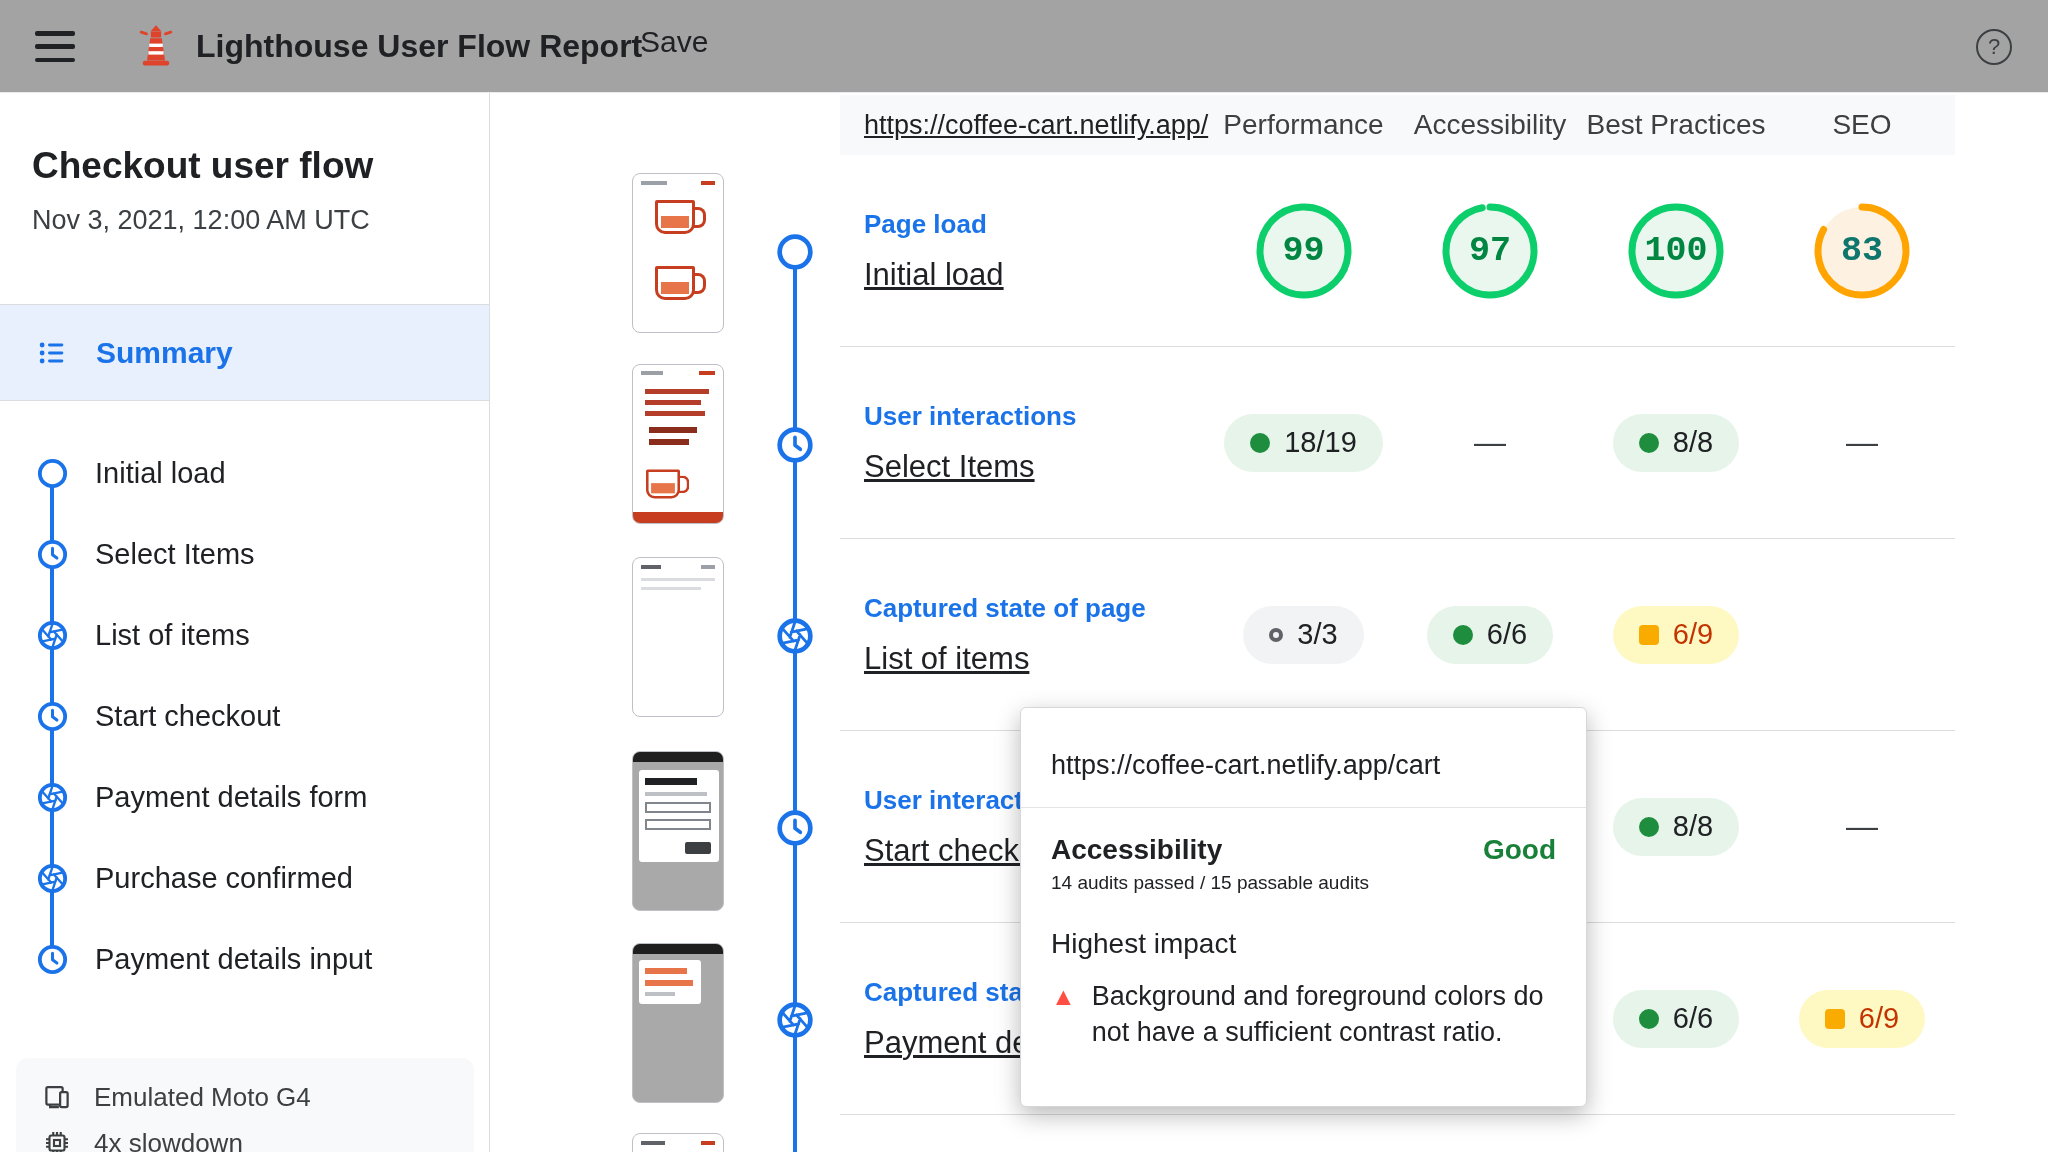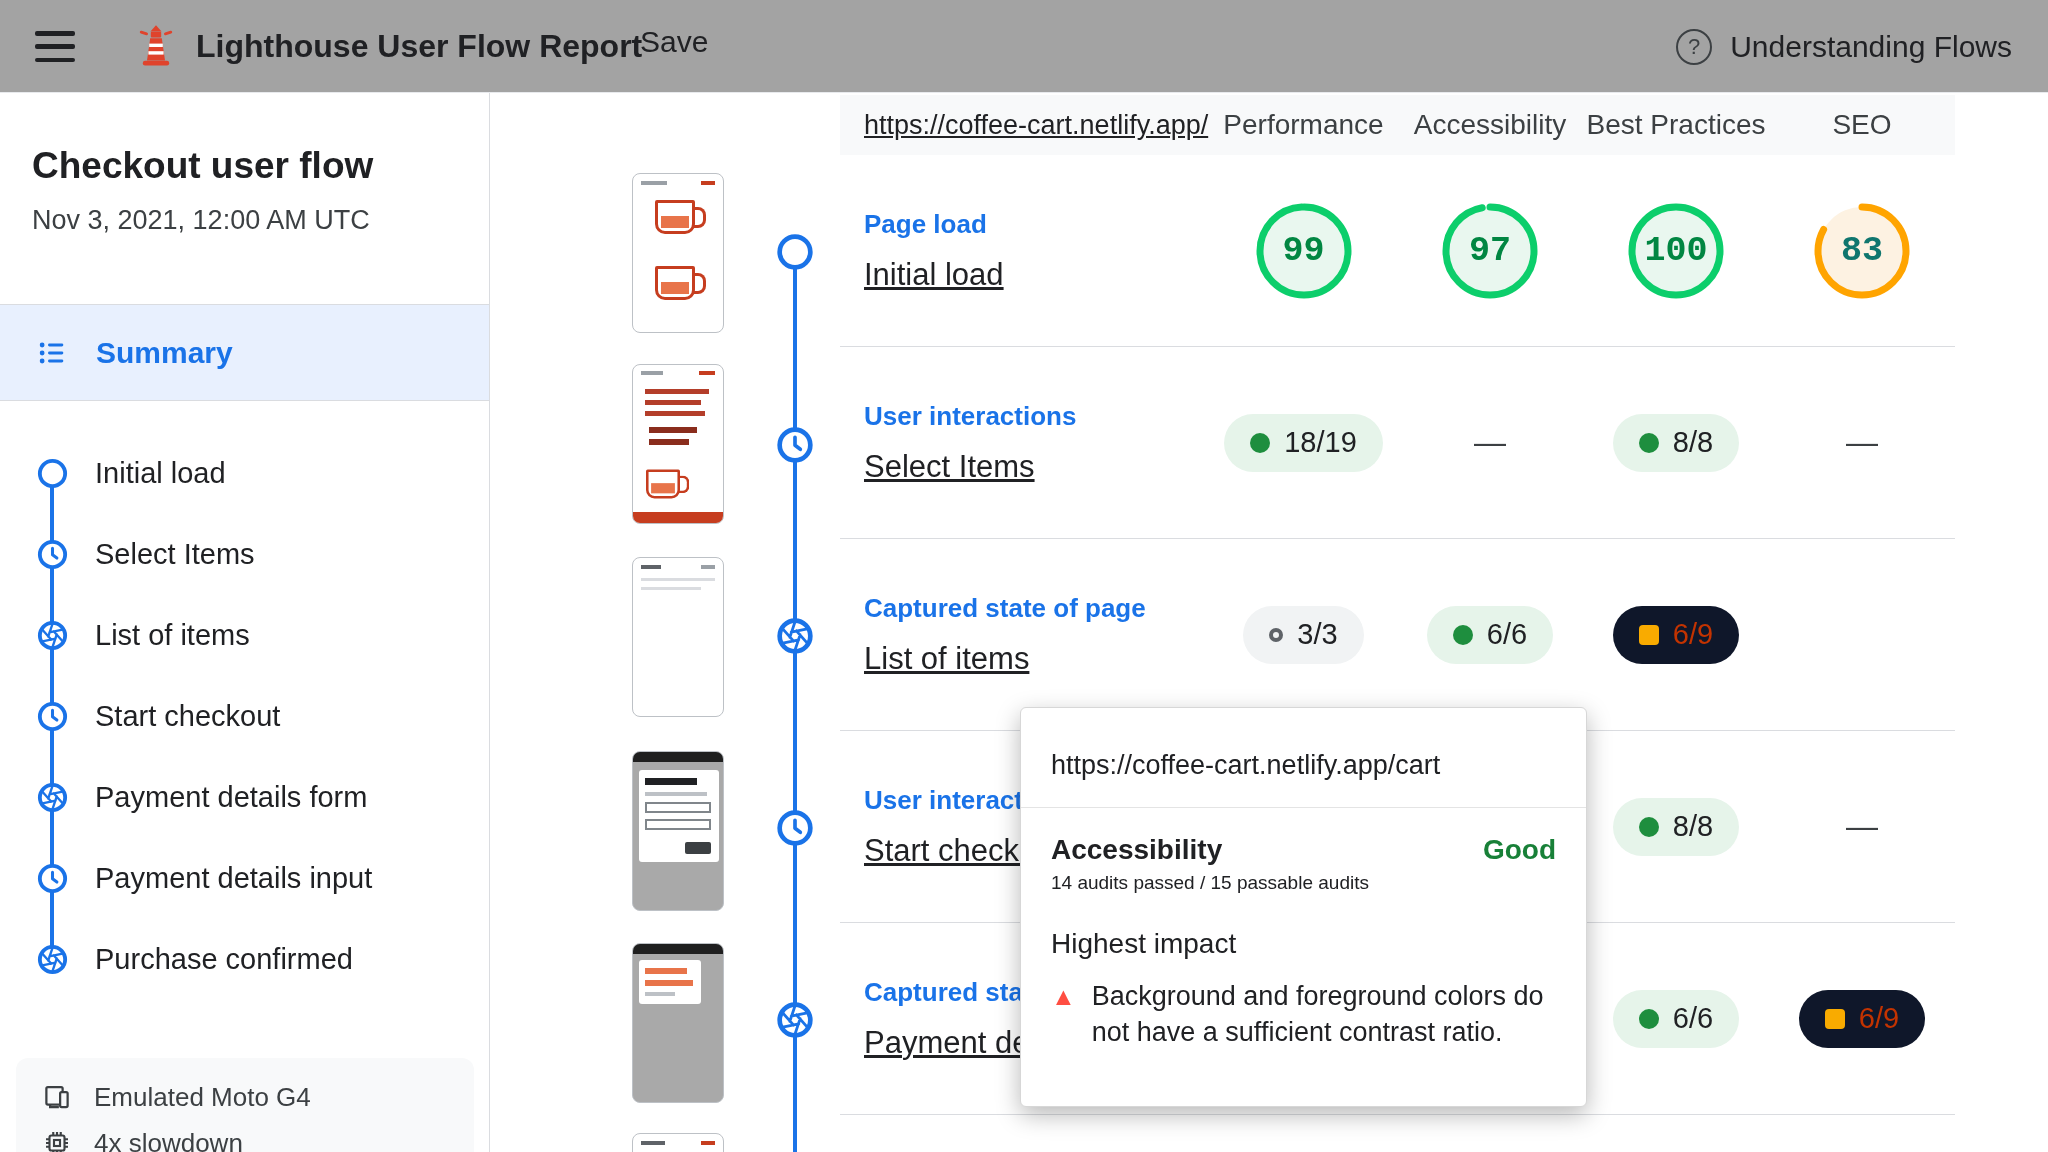--- a/index.html
+++ b/index.html
@@ -68,21 +68,21 @@
   .gauge.orange .gauge-bg{fill:#fdf2e2}
   .gauge.orange .gauge-arc{stroke:#ffa400}
   .gauge.orange .gauge-num{color:#0f766e}
 
   .pill{display:inline-flex;align-items:center;gap:14px;height:58px;padding:0 26px;border-radius:34px;font-size:29px;color:#202124;cursor:pointer}
   .pill .pill-icon{width:20px;height:20px;flex:none}
   .pill.green{background:#e6f4ea}
   .pill.green .pill-icon{background:#1e8e3e;border-radius:50%}
   .pill.gray{background:#f1f3f4}
   .pill.gray .pill-icon{width:14px;height:14px;border:4px solid #5f6368;border-radius:50%;background:transparent}
-  .pill.orange{background:#0f172a;color:#c33300}
+  .pill.orange{background:#fef9c3;color:#c33300}
   .pill.orange .pill-icon{background:#f9ab00;border-radius:4px}
   .dash{font-size:32px;color:#3c4043}
 
   
   .tooltip{position:absolute;left:1020px;top:707px;width:567px;min-height:400px;background:#fff;border:1px solid #d7d7d7;border-radius:6px;box-shadow:0 8px 24px rgba(0,0,0,.28);padding:28px 30px;z-index:20}
   .tt-title{font-size:28px;font-weight:700}
   .tt-url{font-size:27px;margin-top:14px;color:#202124}
   .tt-hr{border:none;border-top:1px solid #e4e4e4;margin:26px -30px}
   .tt-row{display:flex;justify-content:space-between;align-items:center}
   .tt-sec{font-size:28px;font-weight:700}
@@ -117,21 +117,20 @@
       </g>
       <g fill="#fff">
         <rect x="8.6" y="10.8" width="6.8" height="1.7"></rect>
         <rect x="8.2" y="14.6" width="7.6" height="1.7"></rect>
       </g>
     </svg>
     <div class="app-title">Lighthouse User Flow Report</div>
     <button class="save-btn">Save</button>
     <div class="header-right">
       <span class="help-icon">?</span>
-      <span class="label">Understanding Flows</span>
     </div>
   </header>
 
   <aside class="sidebar">
     <div class="flow-title">Checkout user flow</div>
     <div class="flow-date">Nov 3, 2021, 12:00 AM UTC</div>
     <div class="sdivider" style="top:211px"></div>
     <div class="summary-item">
       <svg viewBox="0 0 24 24" fill="#1a73e8">
         <circle cx="4.6" cy="6" r="1.8"></circle>
@@ -176,30 +175,30 @@
         <div class="step-item">
           <span class="icon"><svg viewBox="0 0 24 24">
               <circle cx="12" cy="12" r="9.2" fill="#fff" stroke="#1a73e8" stroke-width="2.8"></circle>
               <path d="M12 3.5L8.9 12.8M4.64 7.75L11.17 15.09M4.64 16.25L14.26 14.26M12 20.5L15.09 11.17M19.36 16.25L12.83 8.91M19.36 7.75L9.74 9.74" stroke="#1a73e8" stroke-width="1.7" stroke-linecap="round" fill="none"></path>
             </svg></span>
           <span class="label">Payment details form</span>
         </div>
         <div class="step-item">
           <span class="icon"><svg viewBox="0 0 24 24">
               <circle cx="12" cy="12" r="9.2" fill="#fff" stroke="#1a73e8" stroke-width="2.8"></circle>
+              <path d="M12 3.5L8.9 12.8M4.64 7.75L11.17 15.09M4.64 16.25L14.26 14.26M12 20.5L15.09 11.17M19.36 16.25L12.83 8.91M19.36 7.75L9.74 9.74" stroke="#1a73e8" stroke-width="1.7" stroke-linecap="round" fill="none"></path>
+            </svg></span>
+          <span class="label">Purchase confirmed</span>
+        </div>
+        <div class="step-item">
+          <span class="icon"><svg viewBox="0 0 24 24">
+              <circle cx="12" cy="12" r="9.2" fill="#fff" stroke="#1a73e8" stroke-width="2.8"></circle>
               <path d="M12 7.4v4.8l3.2 2.4" fill="none" stroke="#1a73e8" stroke-width="2.2" stroke-linecap="round" stroke-linejoin="round"></path>
             </svg></span>
           <span class="label">Payment details input</span>
-        </div>
-        <div class="step-item">
-          <span class="icon"><svg viewBox="0 0 24 24">
-              <circle cx="12" cy="12" r="9.2" fill="#fff" stroke="#1a73e8" stroke-width="2.8"></circle>
-              <path d="M12 3.5L8.9 12.8M4.64 7.75L11.17 15.09M4.64 16.25L14.26 14.26M12 20.5L15.09 11.17M19.36 16.25L12.83 8.91M19.36 7.75L9.74 9.74" stroke="#1a73e8" stroke-width="1.7" stroke-linecap="round" fill="none"></path>
-            </svg></span>
-          <span class="label">Purchase confirmed</span>
         </div>
       </div>
     <div class="env-box">
       <div class="env-row">
         <svg viewBox="0 0 24 24" fill="none" stroke="#3c4043" stroke-width="1.8">
           <rect x="3.5" y="4" width="13" height="14" rx="1.2"></rect>
             <path d="M6.5 18v2h7"></path>
           <rect x="14.5" y="8" width="6" height="12" rx="1.2" fill="#f8f9fa"></rect>
         </svg>
         <span class="label">Emulated Moto G4</span>

